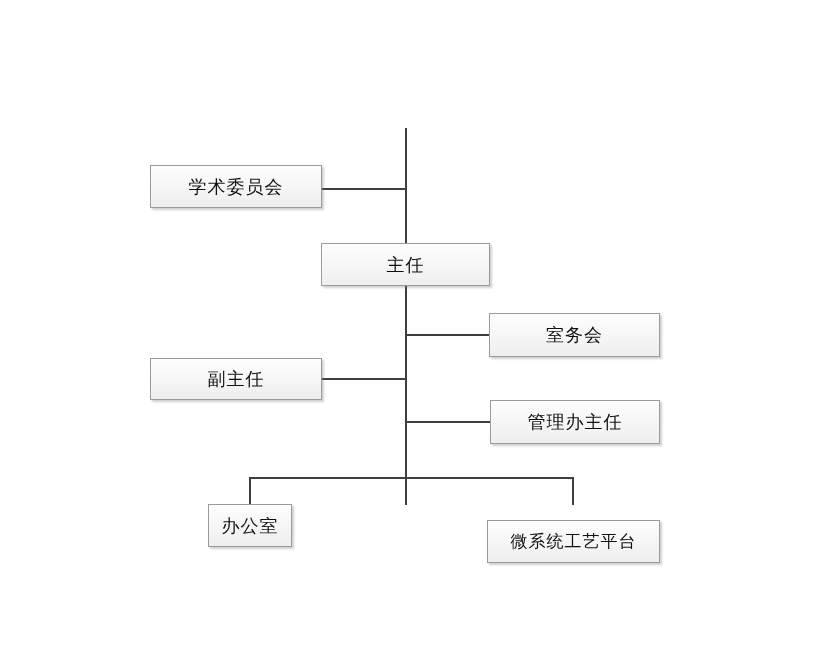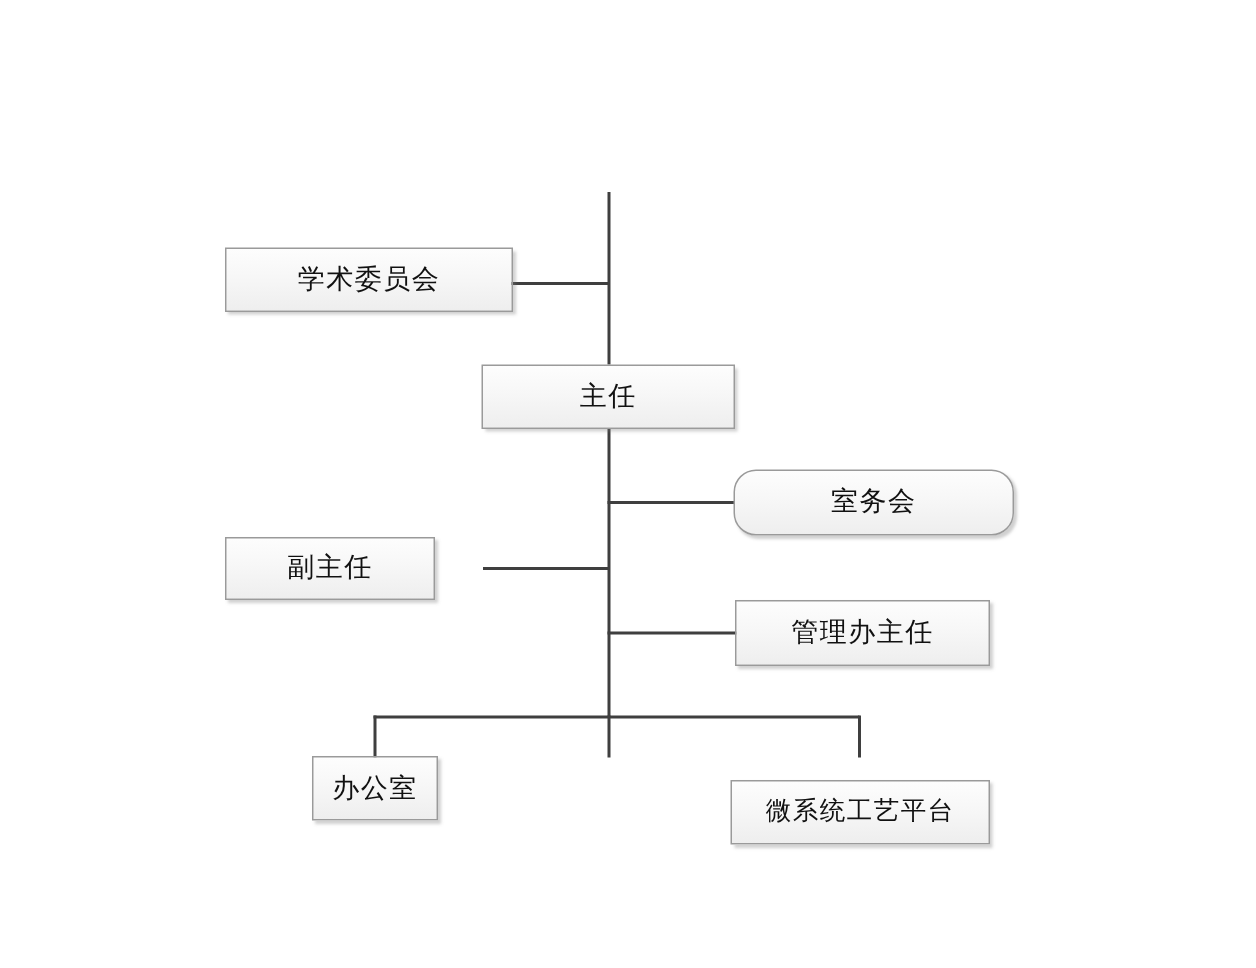--- a/index.html
+++ b/index.html
@@ -28,24 +28,24 @@
     justify-content: center;
     color: #111111;
     white-space: nowrap;
     letter-spacing: 1px;
   }
   .node-label {
     display: block;
     line-height: 1;
   }
   .n-root        { left: 212px; top: 52px;  width: 388px; height: 76px;  font-size: 25px; }
-  .n-academic    { left: 150px; top: 165px; width: 192px; height: 43px;  font-size: 18px; }
+  .n-academic    { left: 150px; top: 165px; width: 172px; height: 43px;  font-size: 18px; }
   .n-director    { left: 321px; top: 243px; width: 169px; height: 43px;  font-size: 18px; justify-content: center; }
-  .n-officeaff   { left: 489px; top: 313px; width: 187px; height: 44px;  font-size: 18px; border-radius: 15px; }
-  .n-deputy      { left: 150px; top: 358px; width: 140px; height: 42px;  font-size: 18px; }
+  .n-officeaff   { left: 489px; top: 313px; width: 171px; height: 44px;  font-size: 18px; }
+  .n-deputy      { left: 150px; top: 358px; width: 172px; height: 42px;  font-size: 18px; }
   .n-mgmthead    { left: 490px; top: 400px; width: 170px; height: 44px;  font-size: 18px; }
   .n-office      { left: 208px; top: 504px; width: 84px;  height: 43px;  font-size: 18px; text-align: right; }
   .n-protech     { left: 355px; top: 504px; width: 103px; height: 43px;  font-size: 18px; }
   .n-platform    { left: 487px; top: 520px; width: 173px; height: 43px;  font-size: 17px; }
 
   .conn {
     position: absolute;
     background: #3f3f3f;
   }
   .conn.v { width: 2px; }

